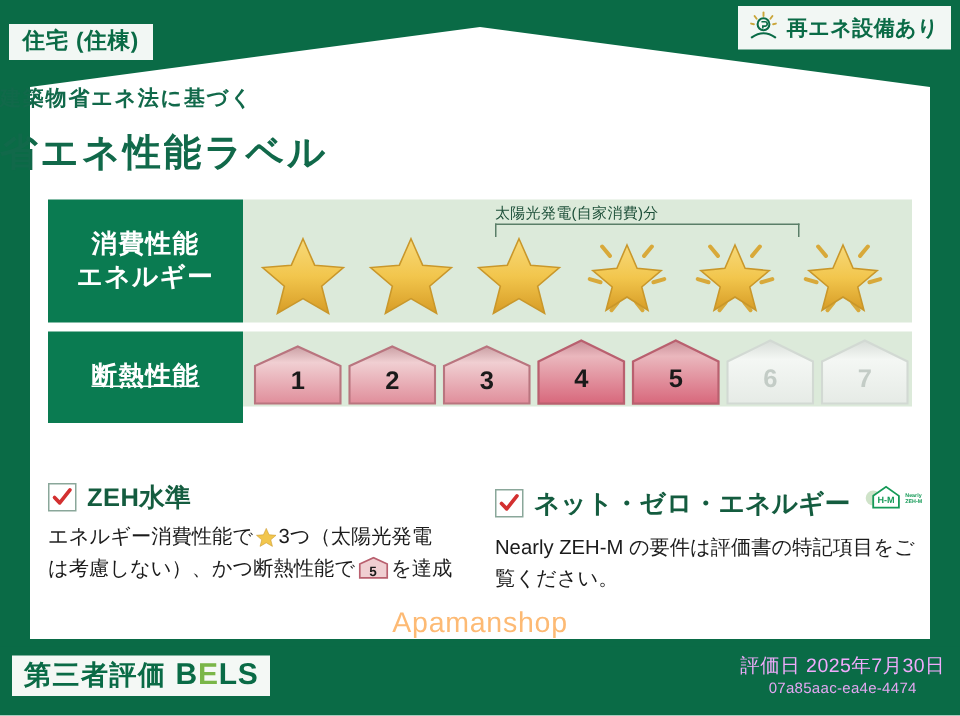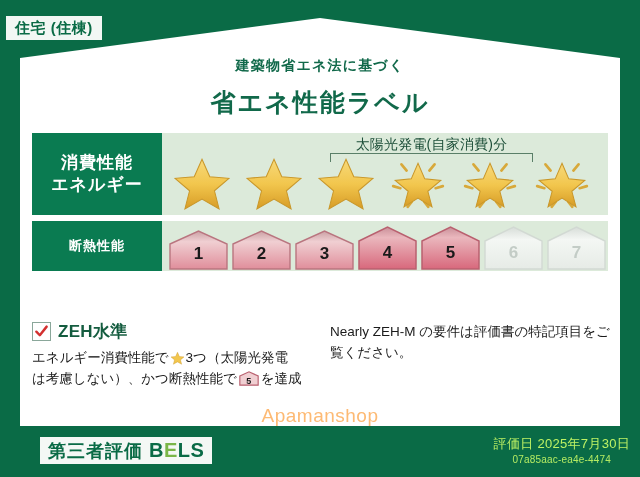--- a/index.html
+++ b/index.html
@@ -56,21 +56,20 @@
     font-size: 14px;
     line-height: 1;
     letter-spacing: .3px;
   }
   .sun-icon { width: 22px; height: 22px; display: block; }
 
   
   .heading {
     position: absolute;
     top: 56px; left: 0; right: 0;
-    text-align: center;
     z-index: 5;
   }
   .heading-sub {
     color: #11694a;
     font-size: 14px;
     font-weight: bold;
     letter-spacing: 1.2px;
     line-height: 1.3;
   }
   .heading-main {
@@ -109,21 +108,21 @@
     line-height: 1.3;
     text-align: center;
   }
   .metric-body {
     flex: 1 1 auto;
     background: #dceada;
     position: relative;
   }
   .row-energy .metric-name { height: 82px; }
   .row-energy .metric-body { height: 82px; }
-  .row-insul .metric-name { height: 50px; font-size: 13px; }
+  .row-insul .metric-name { height: 61px; font-size: 17px; text-decoration: underline; }
   .row-insul .metric-body { height: 50px; }
 
   
   .stars {
     position: absolute;
     left: 0; right: 0; bottom: 2px;
     height: 60px;
     display: flex;
     align-items: center;
     padding-left: 4px;
@@ -138,23 +137,23 @@
 
   
   .solar-bracket {
     position: absolute;
     left: 168px;
     top: 4px;
     width: 203px;
     z-index: 2;
   }
   .solar-bracket-text {
-    font-size: 14px;
+    font-size: 10px;
     color: #1d4f39;
-    text-align: center;
+    text-align: left;
     line-height: 1.1;
     letter-spacing: .2px;
     white-space: nowrap;
   }
   .solar-bracket-line {
     margin-top: 1px;
     height: 9px;
     border-left: 1px solid #5a7f68;
     border-right: 1px solid #5a7f68;
     border-top: 1px solid #5a7f68;
@@ -247,21 +246,20 @@
   }
   .bels-box {
     position: absolute;
     left: 8px; top: 6px;
     background: #f4f8f5;
     padding: 3px 8px 4px 8px;
     display: flex;
     align-items: baseline;
     gap: 6px;
     line-height: 1;
-    margin-left: 32px;
   }
   .bels-jp {
     font-size: 18px; font-weight: bold; color: #0a6b46; letter-spacing: 1px;
   }
   .bels-en {
     font-size: 20px; font-weight: bold; color: #0a6b46; letter-spacing: .5px;
   }
   .bels-en .mid { color: #7ab648; }
   .bldg-name {
     position: absolute;
@@ -269,21 +267,21 @@
     color: #ffffff;
     font-size: 14px;
     letter-spacing: .5px;
     white-space: nowrap;
   }
   .bldg-name .sep { display: inline-block; width: 14px; }
   .footer-right {
     position: absolute;
     right: 10px; top: 5px;
     text-align: center;
-    color: #bef264;
+    color: #f0abfc;
   }
   .eval-date { font-size: 13px; line-height: 1.25; letter-spacing: .3px; }
   .eval-id { font-size: 10px; line-height: 1.3; letter-spacing: .2px; opacity: .95; margin-top: 1px; }
 
   
   .watermark {
     position: absolute;
     left: 0; right: 0;
     top: 405px;
     text-align: center;
@@ -296,20 +294,37 @@
 </style>
 </head>
 <body>
 
 <div id="label-root">
 
   <div class="house-bg"></div>
 
   <div class="top-tag">住宅 (住棟)</div>
 
+  <div class="re-badge">
+    <span class="sun-icon">
+      <svg viewBox="0 0 24 24">
+        <g stroke="#caa63a" stroke-width="1.4" stroke-linecap="round">
+          <line x1="12" y1="1.5" x2="12" y2="4"></line>
+          <line x1="5.5" y1="4" x2="7" y2="6"></line>
+          <line x1="18.5" y1="4" x2="17" y2="6"></line>
+          <line x1="3" y1="9.5" x2="5" y2="10"></line>
+          <line x1="21" y1="9.5" x2="19" y2="10"></line>
+        </g>
+        <circle cx="12" cy="10" r="4.3" fill="none" stroke="#0a6b46" stroke-width="1.5"></circle>
+        <path d="M10.5 8.2 h2.6 a1.6 1.6 0 0 1 0 3.2 h-1.6 v1.6" fill="none" stroke="#0a6b46" stroke-width="1.2"></path>
+        <path d="M3.5 19.5 q8.5 -6 17 0" fill="none" stroke="#0a6b46" stroke-width="1.5" stroke-linecap="round"></path>
+      </svg>
+    </span>
+    <span class="re-badge-text">再エネ設備あり</span>
+  </div>
 
   <div class="heading">
     <div class="heading-sub">建築物省エネ法に基づく</div>
     <div class="heading-main">省エネ性能ラベル</div>
   </div>
 
   <div class="rows">
 
     <div class="metric-row row-energy">
       <div class="metric-name">
@@ -481,20 +496,37 @@
       <div class="info-body">
         <span>エネルギー消費性能で</span><span class="inline-star"><svg viewBox="0 0 60 56">
               <polygon points="30,5 37.5,22 56,23.5 42,35.5 46.5,53 30,43.5 13.5,53 18,35.5 4,23.5 22.5,22" fill="#f2c64d" stroke="#c9972a" stroke-width="1.5"></polygon>
             </svg></span><span>3つ（太陽光発電</span><br><span>は考慮しない）、かつ断熱性能で</span><span class="inline-house"><svg viewBox="0 0 24 18" preserveAspectRatio="none">
               <polygon points="1,6 12,1 23,6 23,17 1,17" fill="#f0cfd2" stroke="#b9606f" stroke-width="1.4"></polygon>
             </svg><span>5</span></span><span>を達成</span>
       </div>
     </div>
 
     <div class="info-col">
+      <div class="info-head">
+        <span class="chk">
+          <svg viewBox="0 0 16 16">
+              <path d="M2.5 8.2 L6.2 12 L13.5 2.8" fill="none" stroke="#d33030" stroke-width="2.6" stroke-linecap="round" stroke-linejoin="round"></path>
+            </svg>
+        </span>
+        <span class="info-title">ネット・ゼロ・エネルギー</span>
+        <span class="zehm-logo">
+          <svg viewBox="0 0 56 26">
+            <path d="M3 14 a7 7 0 0 1 7 -7 a7 7 0 0 1 0 14 a7 7 0 0 1 -7 -7 z" fill="#cfe3c9"></path>
+            <polygon points="10,12 22,3.5 34,12 34,23 10,23" fill="#ffffff" stroke="#159a57" stroke-width="1.7"></polygon>
+            <text x="22" y="19" font-family="Liberation Sans, sans-serif" font-size="8.5" font-weight="bold" fill="#159a57" text-anchor="middle">H-M</text>
+            <text x="40" y="13" font-family="Liberation Sans, sans-serif" font-size="5" font-weight="bold" fill="#159a57">Nearly</text>
+            <text x="40" y="19" font-family="Liberation Sans, sans-serif" font-size="5" font-weight="bold" fill="#159a57">ZEH-M</text>
+          </svg>
+        </span>
+      </div>
       <div class="info-body">Nearly ZEH-M の要件は評価書の特記項目をご覧ください。</div>
     </div>
 
   </div>
 
   <div class="watermark">Apamanshop</div>
 
   <div class="footer">
     <div class="bels-box">
       <span class="bels-jp">第三者評価</span>

